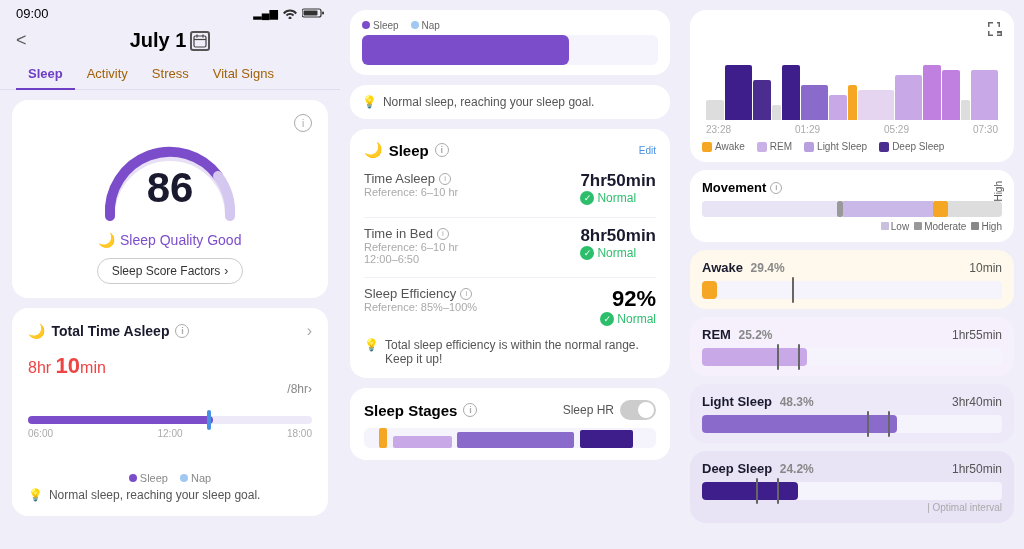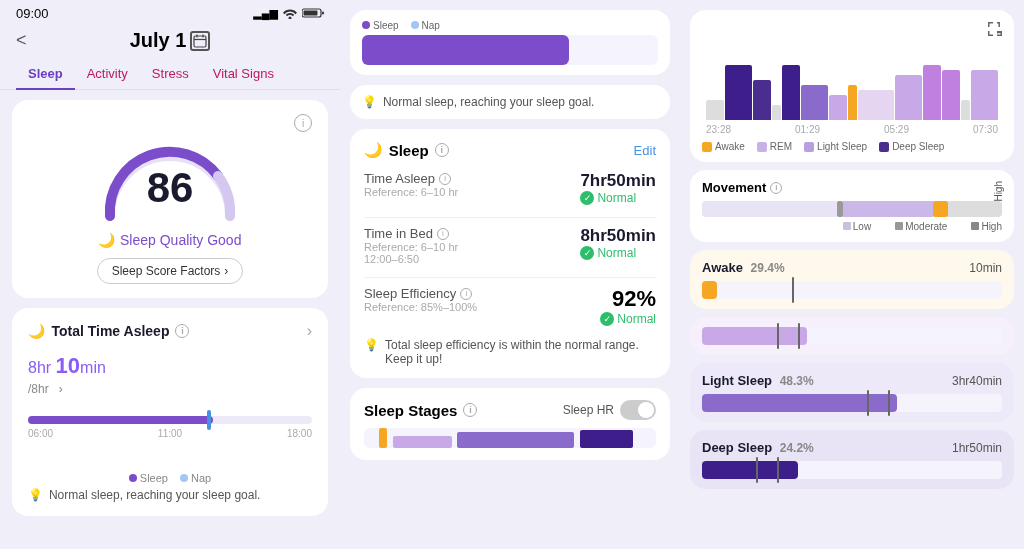--- a/index.html
+++ b/index.html
@@ -76,21 +76,21 @@
     .tab-bar {
       display: flex;
       padding: 0 16px;
       gap: 0;
       border-bottom: 1px solid #e0ddef;
     }
 
     .tab {
       padding: 8px 12px;
       font-size: 13px;
-      color: #be185d;
+      color: #a16207;
       cursor: pointer;
       position: relative;
     }
 
     .tab.active {
       color: #6c3fc5;
       font-weight: 600;
     }
 
     .tab.active::after {
@@ -208,32 +208,33 @@
     }
 
     .chevron-right {
       font-size: 16px;
       color: #aaa;
     }
 
     .time-display {
       font-size: 28px;
       font-weight: 700;
-      color: #8b5cf6;
+      color: #ef4444;
       margin: 8px 0 2px;
     }
 
     .time-display span { font-size: 16px; font-weight: 400; }
 
     .goal-text {
       font-size: 12px;
       color: #888;
       display: flex;
       align-items: center;
-      gap: 10px;
+      gap: 0;
+      justify-content: flex-end;
     }
 
     .chart-area {
       margin-top: 8px;
       height: 50px;
       position: relative;
     }
 
     .chart-bar-track {
       height: 8px;
@@ -341,21 +342,21 @@
     .metrics-title {
       font-size: 15px;
       font-weight: 600;
       display: flex;
       align-items: center;
       gap: 6px;
     }
 
     .edit-btn {
       color: #4a90e2;
-      font-size: 13px;
+      font-size: 10px;
       cursor: pointer;
     }
 
     .metric-row {
       margin-bottom: 12px;
     }
 
     .metric-top {
       display: flex;
       justify-content: space-between;
@@ -540,21 +541,21 @@
       position: relative;
     }
 
     .movement-segments {
       display: flex;
       height: 100%;
     }
 
     .movement-legend {
       display: flex;
-      gap: 24px;
+      gap: 5px;
       font-size: 10px;
       color: #666;
       margin-top: 4px;
       justify-content: flex-end;
     }
 
     
     .stage-detail-card {
       background: white;
       border-radius: 16px;
@@ -701,21 +702,21 @@
         <span>›</span>
       </div>
 
       <div class="chart-area">
         <div class="chart-bar-track">
           <div class="chart-bar-fill"></div>
           <div class="chart-marker"></div>
         </div>
         <div class="chart-labels">
           <span>06:00</span>
-          <span>11:00</span>
+          <span>12:00</span>
           <span>18:00</span>
         </div>
       </div>
 
       <div class="legend-row">
         <span><span class="legend-dot" style="background:#7c4dca"></span><span>Sleep</span></span>
         <span><span class="legend-dot" style="background:#a0c8f0"></span><span>Nap</span></span>
       </div>
 
       <div class="tip-text">
@@ -936,20 +937,27 @@
       </div>
       <span class="stage-duration">10min</span>
     </div>
     <div class="stage-bar-track">
       <div class="stage-bar-fill" style="width:5%;background:#f5a623;"></div>
       <div class="stage-marker" style="left:30%;"></div>
     </div>
   </div>
 
   <div class="stage-detail-card" style="background:#f5f0fc;">
+    <div class="stage-header">
+      <div class="stage-title">
+        <span>REM</span>
+        <span style="font-size:12px;color:#888;margin-left:4px;">25.2%</span>
+      </div>
+      <span class="stage-duration">1hr55min</span>
+    </div>
     <div class="stage-bar-track">
       <div class="stage-bar-fill" style="width:35%;background:#c9a8e8;"></div>
       <div class="stage-marker" style="left:25%;"></div>
       <div class="stage-marker" style="left:32%;"></div>
     </div>
   </div>
 
   <div class="stage-detail-card" style="background:#ede9f8;">
     <div class="stage-header">
       <div class="stage-title">
@@ -971,15 +979,16 @@
         <span>Deep Sleep</span>
         <span style="font-size:12px;color:#888;margin-left:4px;">24.2%</span>
       </div>
       <span class="stage-duration">1hr50min</span>
     </div>
     <div class="stage-bar-track">
       <div class="stage-bar-fill" style="width:32%;background:#3d1e8a;"></div>
       <div class="stage-marker" style="left:18%;"></div>
       <div class="stage-marker" style="left:25%;"></div>
     </div>
+    <div class="optimal-text">| Optimal interval</div>
   </div>
 
 </div>
 
 </body></html>

